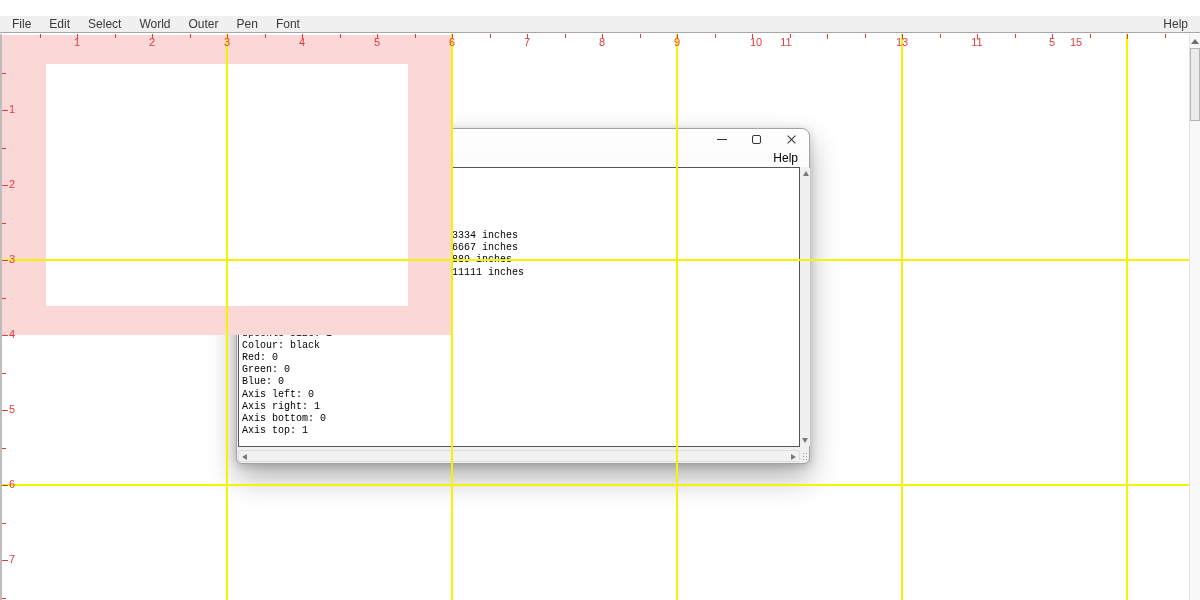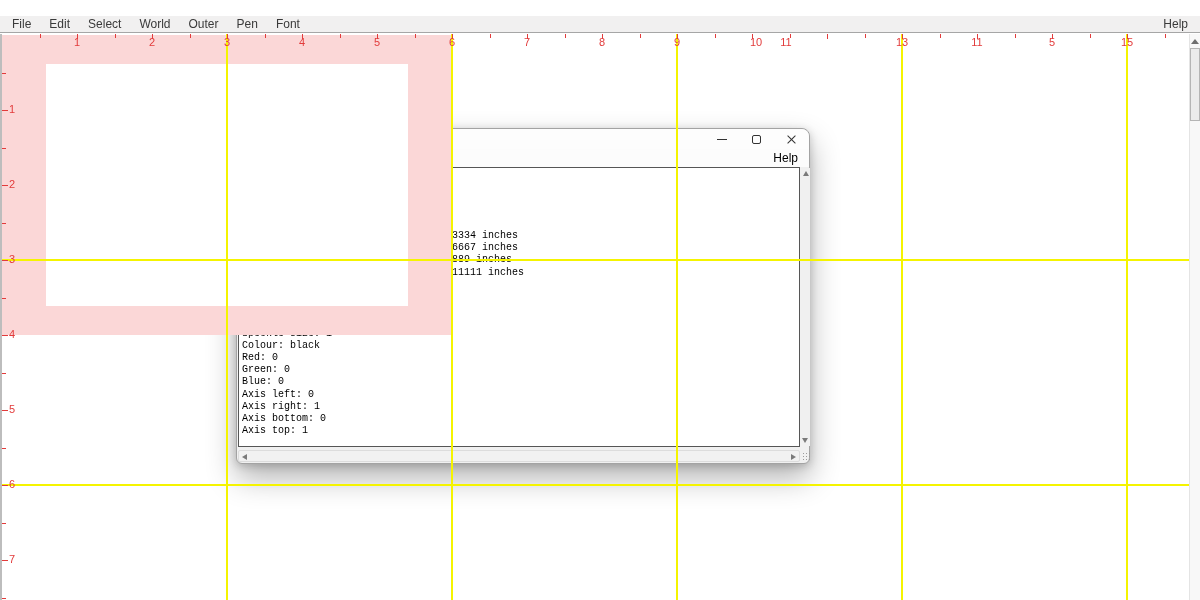--- a/index.html
+++ b/index.html
@@ -173,21 +173,21 @@
       <div class="rnum-top" style="left: 375px;">5</div>
       <div class="rnum-top" style="left: 450px;">6</div>
       <div class="rnum-top" style="left: 525px;">7</div>
       <div class="rnum-top" style="left: 600px;">8</div>
       <div class="rnum-top" style="left: 675px;">9</div>
       <div class="rnum-top" style="left: 754px;">10</div>
       <div class="rnum-top" style="left: 784px;">11</div>
       <div class="rnum-top" style="left: 900px;">13</div>
       <div class="rnum-top" style="left: 975px;">11</div>
       <div class="rnum-top" style="left: 1050px;">5</div>
-      <div class="rnum-top" style="left: 1125px;">15</div>
+      <div class="rnum-top" style="left: 1074px;">15</div>
       <div class="rnum-left" style="top: 76px;">1</div>
       <div class="rnum-left" style="top: 151px;">2</div>
       <div class="rnum-left" style="top: 226px;">3</div>
       <div class="rnum-left" style="top: 301px;">4</div>
       <div class="rnum-left" style="top: 376px;">5</div>
       <div class="rnum-left" style="top: 451px;">6</div>
       <div class="rnum-left" style="top: 526px;">7</div>
     </div>
 
   <div id="main-vscroll">

